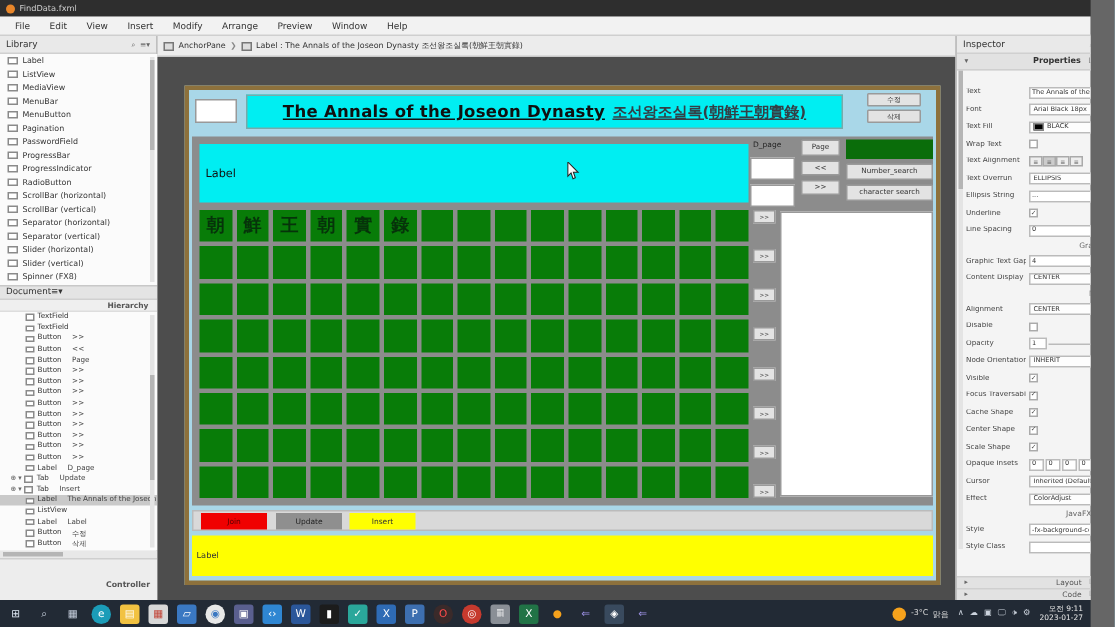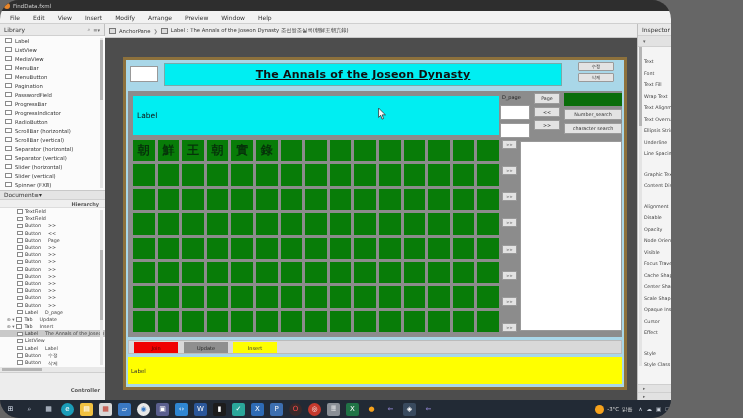--- a/index.html
+++ b/index.html
@@ -1,17 +1,17 @@
 <!DOCTYPE html>
 <html><head>
 <meta charset="utf-8">
 <style>
   *{box-sizing:border-box;margin:0;padding:0;font-family:"DejaVu Sans",sans-serif;}
   html,body{background:#666;}
-  .screen{position:relative;width:671px;height:418px;background:#4d4d4d;overflow:hidden;font-size:6px;color:#222;border-radius:19px;}
+  .screen{position:relative;width:727px;height:418px;background:#4d4d4d;overflow:hidden;font-size:6px;color:#222;}
 
   
   .titlebar{position:absolute;left:0;top:0;width:743px;height:11px;background:#2e2e2e;display:flex;align-items:center;padding-left:4px;gap:3px;}
   .titlebar .dot{width:6px;height:6px;border-radius:50%;background:#e8862a;}
   .titlebar .ttl{color:#cfcfcf;font-size:5.5px;}
 
   
   .menubar{position:absolute;left:0;top:11px;width:743px;height:13px;background:#f2f2f2;border-bottom:1px solid #cfcfcf;display:flex;align-items:center;padding-left:10px;gap:13px;}
   .menubar span{font-size:6px;color:#333;}
 
@@ -355,20 +355,21 @@
     <span class="chev">❯</span>
     <span class="bicon"></span>
     <span class="btxt">Label : The Annals of the Joseon Dynasty  조선왕조실록(朝鮮王朝實錄)</span>
   </div>
 
   <div class="canvas">
     <div class="design">
       <div class="tf-white"></div>
       <div class="main-title">
         <span class="en">The Annals of the Joseon Dynasty</span>
+        <span class="ko">조선왕조실록(朝鮮王朝實錄)</span>
       </div>
       <div class="mini-btn" style="left:452px;top:2px;">수정</div>
       <div class="mini-btn" style="left:452px;top:13px;">삭제</div>
 
       <div class="gray-panel">
         <div class="cyan-label">Label</div>
         <div class="dpage">D_page</div>
         <div class="btn" style="left:406px;top:2px;width:26px;height:11px;">Page</div>
         <div class="green-rect"></div>
         <div class="wfield" style="left:372px;top:14px;"></div>

